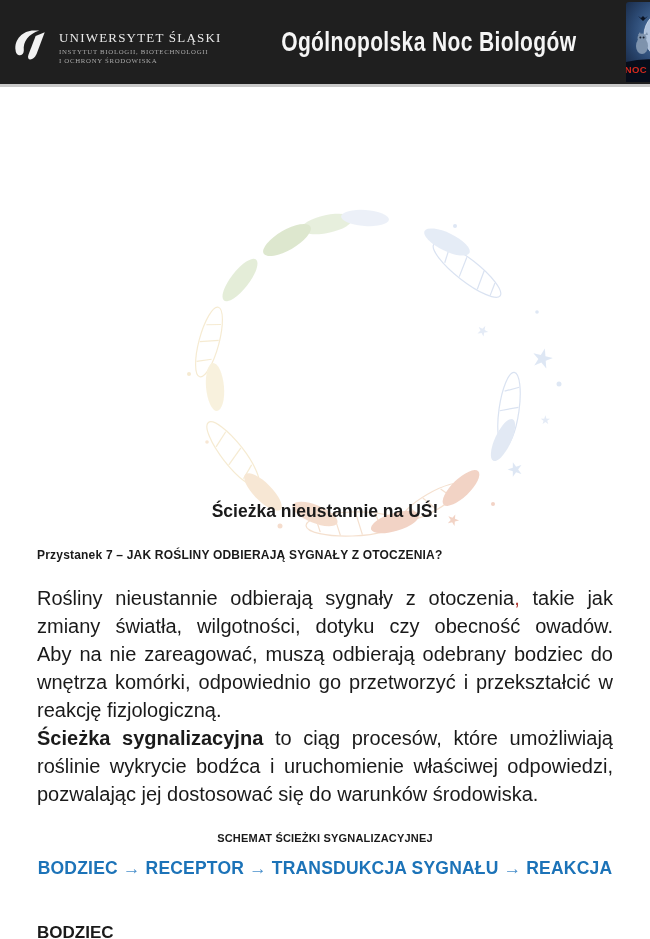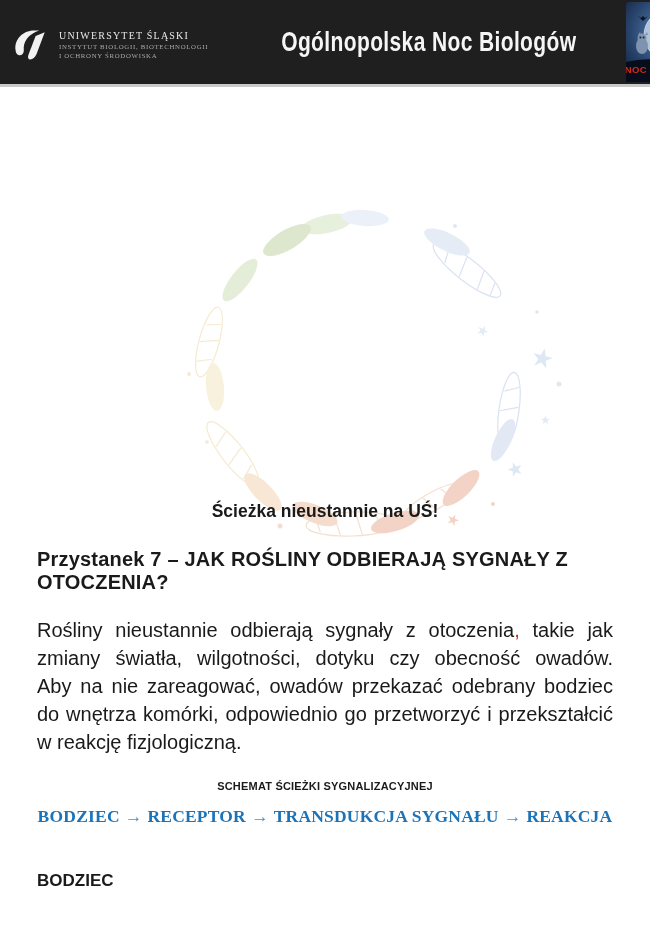--- a/index.html
+++ b/index.html
@@ -13,50 +13,50 @@
   .topbar {
     box-sizing:border-box; height:87px; background:var(--header_bg,#1f1f1f);
     border-bottom:3px solid #c9c9c9;
     display:flex; align-items:center;
   }
   .brand { display:flex; align-items:flex-start; gap:7px; padding-left:12px; width:220px; flex:0 0 auto; }
   .brand-mark { width:40px; height:38px; margin-top:5px; flex:0 0 auto; }
   .brand-text { padding-top:9px; }
   .brand-uni {
     font-family:"Liberation Serif", serif; color:#e9e9e9;
-    font-size:10px; letter-spacing:1.2px; white-space:nowrap;
+    font-size:13px; letter-spacing:1.2px; white-space:nowrap;
   }
   .brand-inst {
     font-family:"Liberation Serif", serif; color:#a9a9a9;
     font-size:6.8px; letter-spacing:0.7px; margin-top:2px; white-space:nowrap;
   }
   .bar-title {
     flex:1 1 auto; text-align:center; color:#f5f5f5;
     font-size:28px; font-weight:600; white-space:nowrap;
     transform:scaleX(0.75); letter-spacing:0.5px;
   }
   .badge { width:80px; height:80px; margin:0 3px 0 0; flex:0 0 auto; }
 
   
   .content { position:relative; padding:0 37px; }
   .watermark { position:absolute; left:0; top:105px; width:650px; height:390px; pointer-events:none; opacity:0.33; }
   .content > * { position:relative; }
 
   .page-title   { margin:20px 0 0; text-align:center; font-size:17.5px; font-weight:700; }
-  .stop-heading { margin:26px 0 10px; font-size:20px; font-weight:700; letter-spacing:0.2px; }
+  .stop-heading { margin:26px 0 10px; font-size:12px; font-weight:700; letter-spacing:0.2px; }
 
   .body-text { margin:0; font-size:20px; line-height:28px; text-align:justify; }
   .intro-block { margin-top:22px; }
   .justify-all { text-align:justify; text-align-last:justify; }
   .red-accent { color:var(--accent_red,#b23a33); }
 
   .schema-title { margin:24px 0 0; text-align:center; font-size:11px; font-weight:700; letter-spacing:0.2px; }
   .schema-line {
     margin:14px 0 0; text-align:center; font-size:17.5px; font-weight:700;
-    color:var(--schema_blue,#1c73b8); letter-spacing:0.2px; white-space:nowrap;font-family:Liberation Serif, serif;
+    color:var(--schema_blue,#1c73b8); letter-spacing:0.2px; white-space:nowrap;
   }
   .schema-line .arrow { color:var(--arrow_blue,#4a90cc); padding:0 5px; font-weight:700; }
 
   .defs { margin-top:40px; }
   .term { font-weight:700; font-size:17px; line-height:28px; }
 </style>
 </head>
 <body>
 
 <div class="page">
@@ -199,21 +199,22 @@
         <circle cx="170" cy="250" r="1.8" fill="#e8b87e"></circle>
       </g>
     </svg>
 
     <h2 class="page-title">Ścieżka nieustannie na UŚ!</h2>
 
     <h3 class="stop-heading">Przystanek 7 – JAK ROŚLINY ODBIERAJĄ SYGNAŁY Z OTOCZENIA?</h3>
 
     <div class="intro-block">
       <p class="body-text justify-all"><span>Rośliny nieustannie odbierają sygnały z otoczenia</span><span class="red-accent">,</span> <span>takie jak zmiany światła, wilgotności, dotyku czy obecność owadów.</span></p>
-      <p class="body-text">Aby na nie zareagować, owadów przekazać odebrany bodziec do wnętrza komórki, odpowiednio go przetworzyć i przekształcić w reakcję fizjologiczną.</p>
+      <p class="body-text">Aby na nie zareagować, muszą odbierają odebrany bodziec do wnętrza komórki, odpowiednio go przetworzyć i przekształcić w reakcję fizjologiczną.</p>
+      <p class="body-text"><strong>Ścieżka sygnalizacyjna</strong> <span>to ciąg procesów, które umożliwiają roślinie wykrycie bodźca i uruchomienie właściwej odpowiedzi, pozwalając jej dostosować się do warunków środowiska.</span></p>
     </div>
 
     <h4 class="schema-title">SCHEMAT ŚCIEŻKI SYGNALIZACYJNEJ</h4>
 
     <div class="schema-line">
       <span class="step">BODZIEC</span><span class="arrow">→</span><span class="step">RECEPTOR</span><span class="arrow">→</span><span class="step">TRANSDUKCJA SYGNAŁU</span><span class="arrow">→</span><span class="step">REAKCJA</span>
     </div>
 
     <div class="defs">
       <div class="def">

